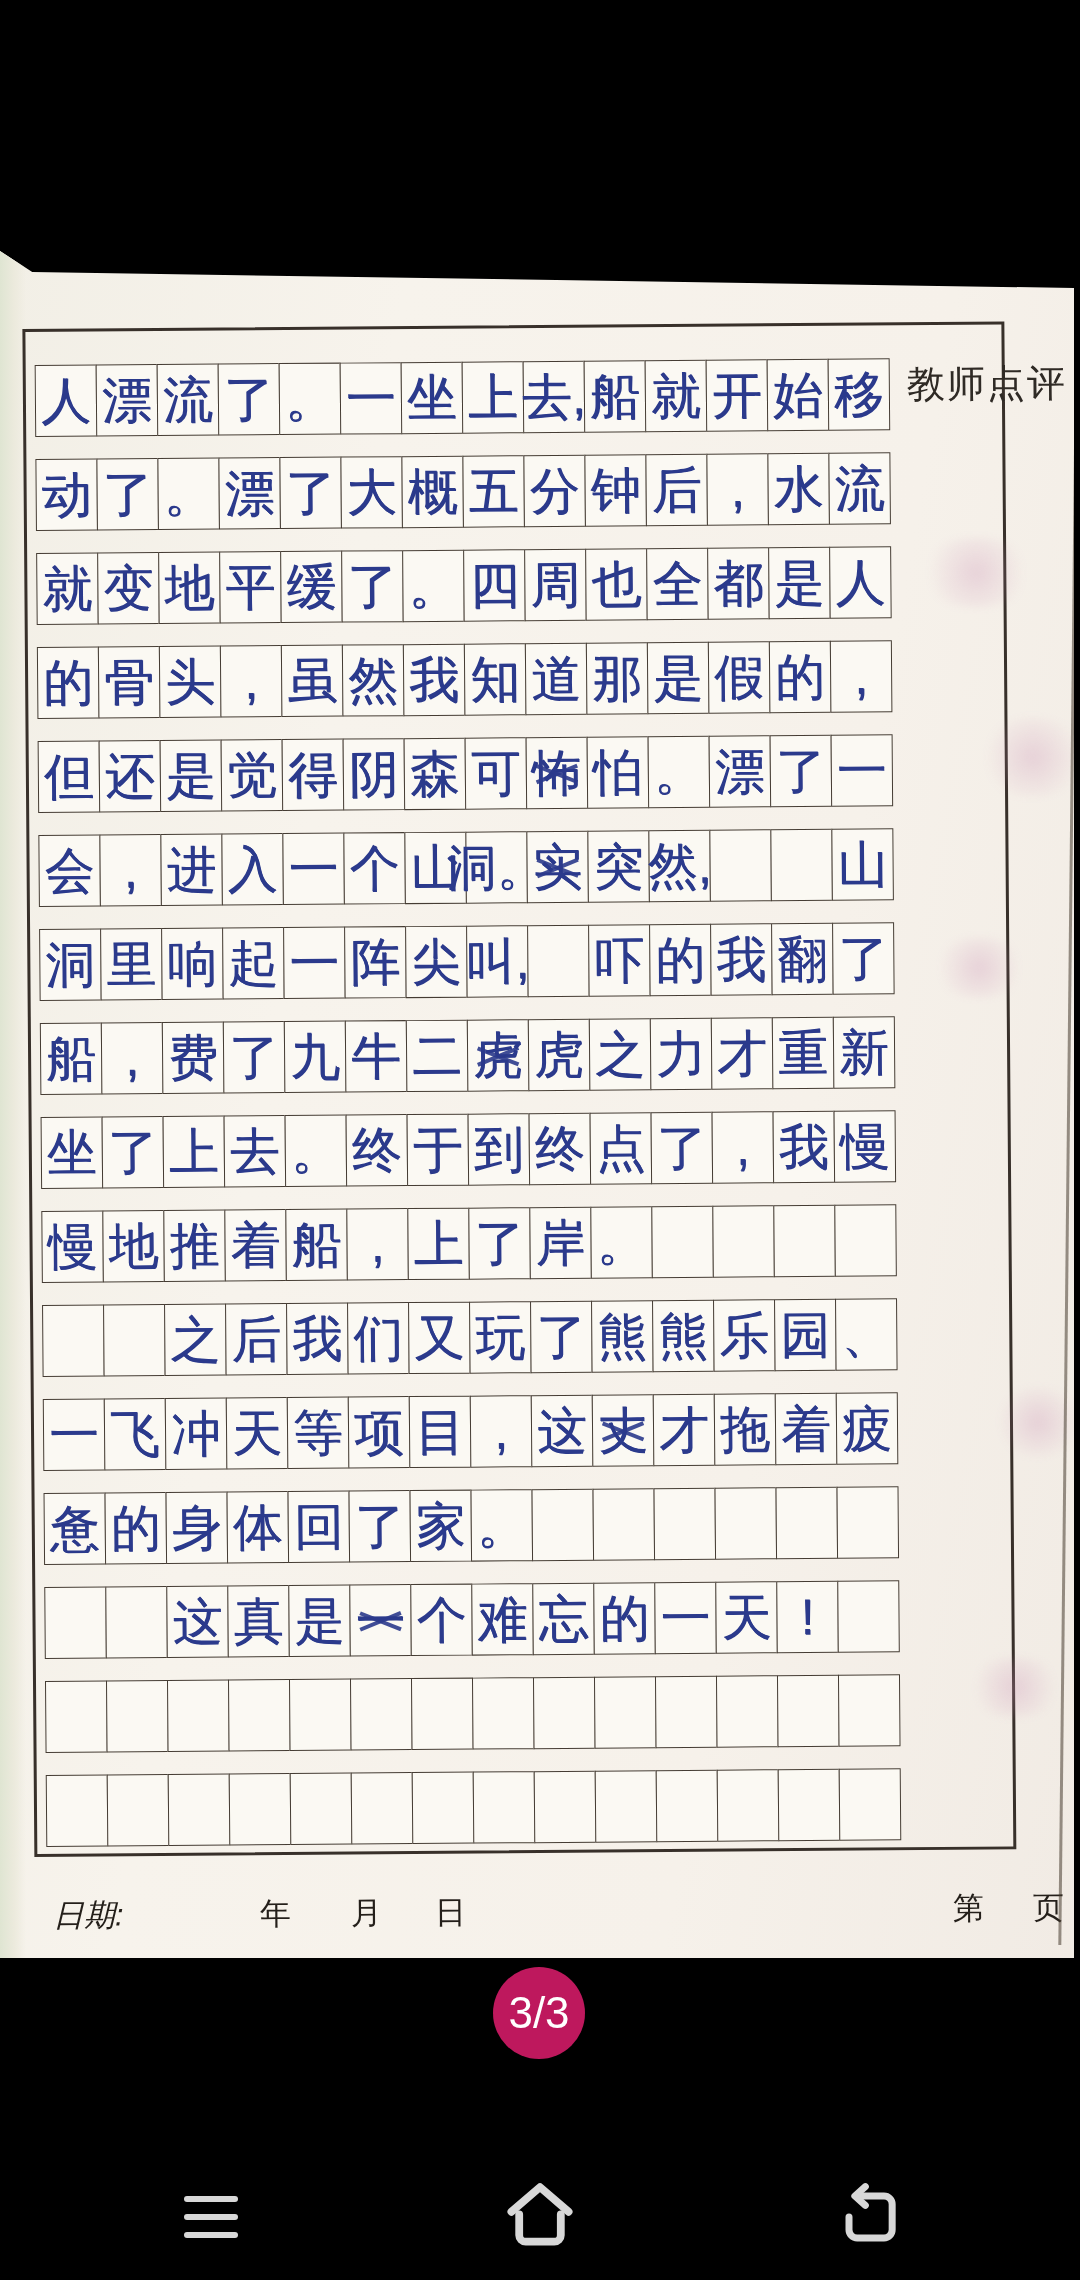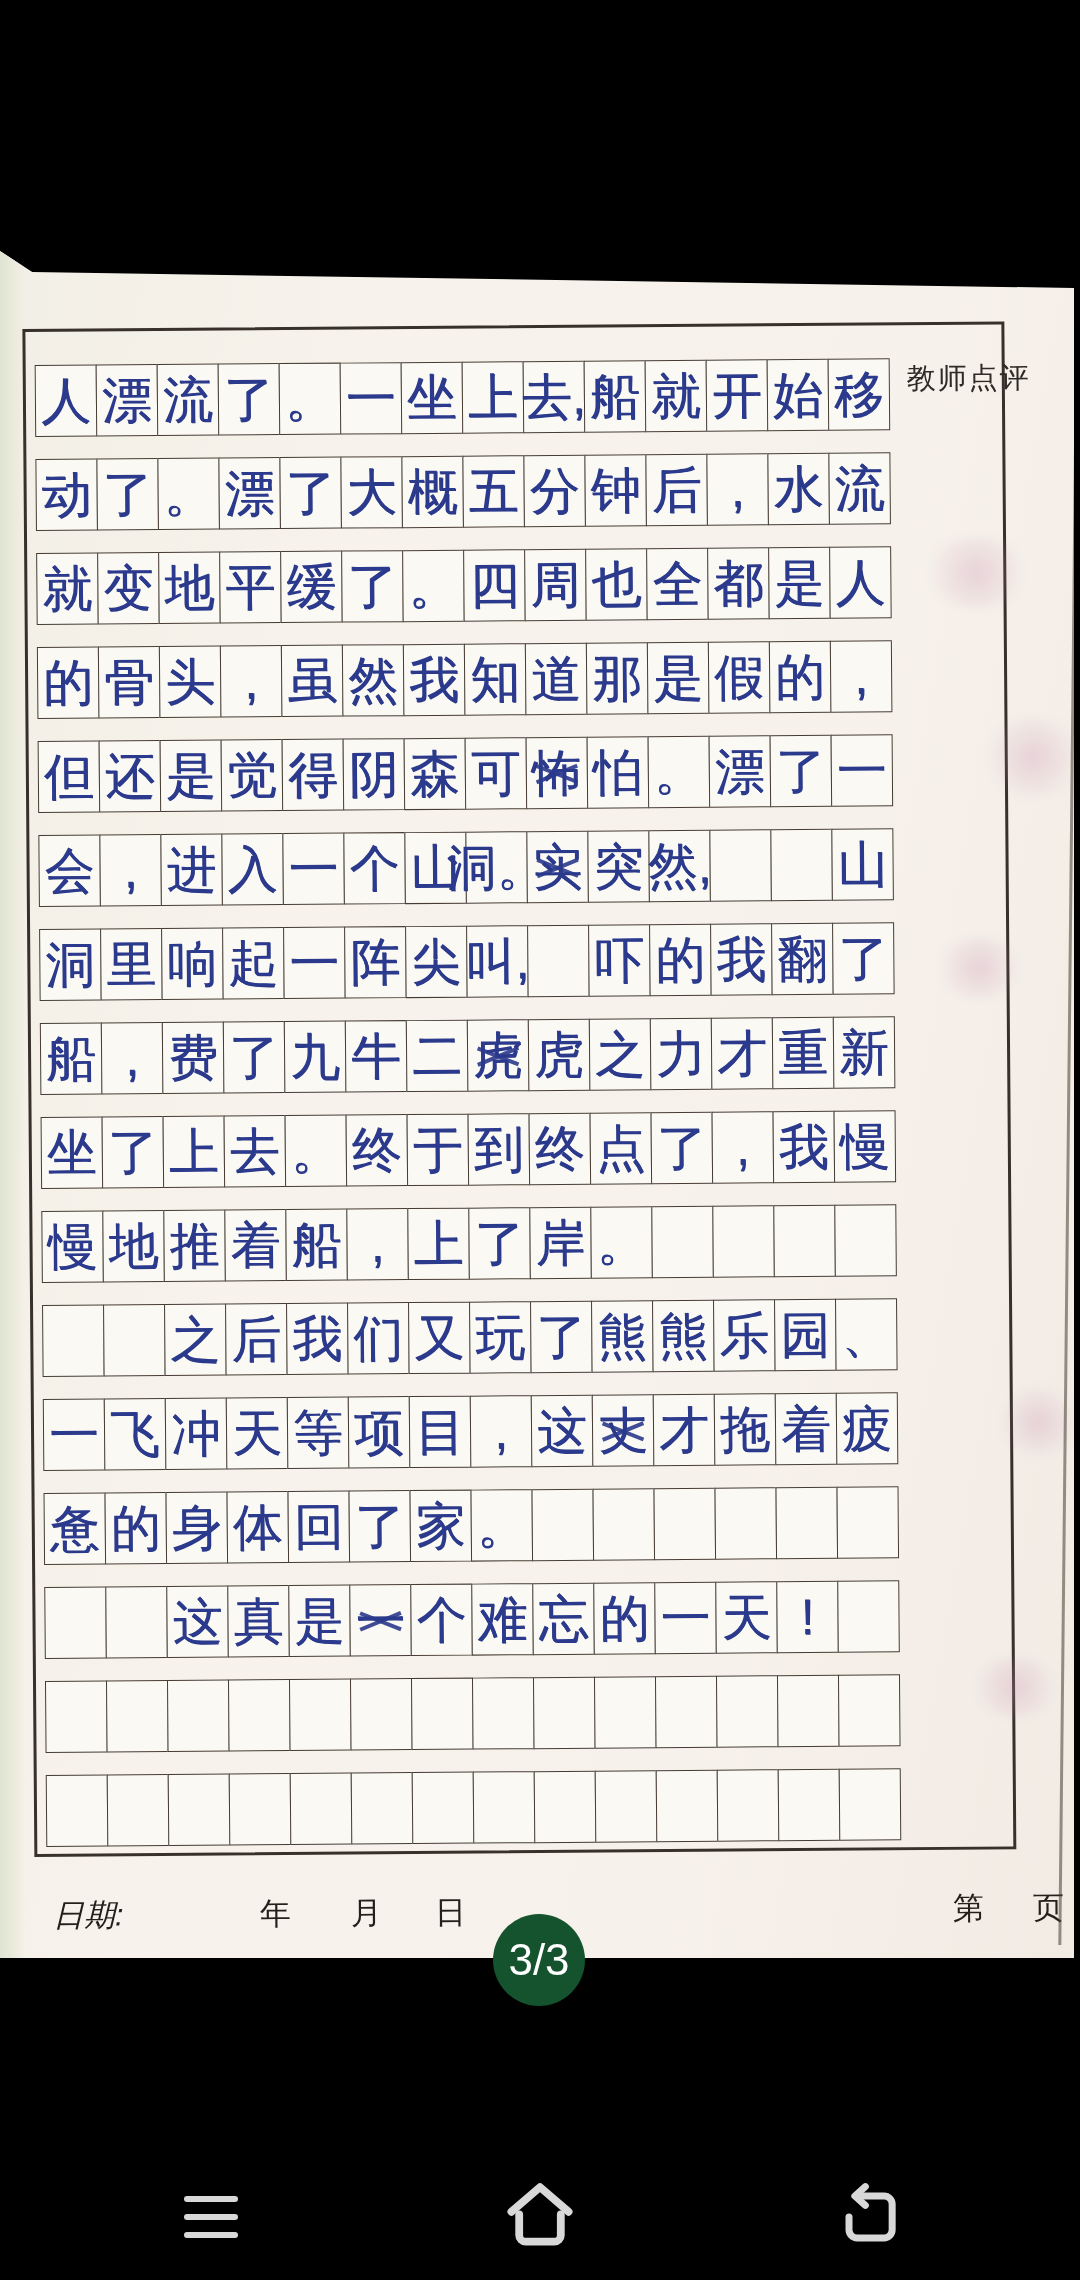--- a/index.html
+++ b/index.html
@@ -23,21 +23,21 @@
     background:rgba(70,58,46,.55); transform:rotate(.6deg);
   }
   .sheet { position:absolute; left:0; top:0; width:100%; height:100%;
            transform:rotate(-0.45deg); transform-origin:40px 800px; }
 
   .outer-border {
     position:absolute; left:28px; top:84px; width:982px; height:1528px;
     border:3px solid #38302a; background:transparent;
   }
   .teacher-label {
-    position:absolute; left:912px; top:121px; font-size:29px; letter-spacing:2px;
+    position:absolute; left:912px; top:121px; font-size:38px; letter-spacing:2px;
     color:#2f2a25; white-space:nowrap;
   }
 
   .grid { position:absolute; left:40px; top:120px; display:flex; flex-direction:column; }
   .grow { display:flex; height:72px; margin-bottom:22px; }
   .cell {
     width:62px; height:72px; margin-left:-1px; border:1px solid #453c33;
     background:#fbf9f3; display:flex; align-items:center; justify-content:center;
     font-size:50px; line-height:72px; color:#2b3a8c; white-space:nowrap; overflow:visible;
     text-shadow:.6px .6px 0 #2b3a8c; position:relative;
@@ -58,22 +58,22 @@
   .paper-footer span { position:absolute; white-space:nowrap; }
   .f-date  { left:46px;font-style:italic; }
   .f-year  { left:253px; }
   .f-month { left:344px; }
   .f-day   { left:428px; }
   .f-di    { left:946px; }
   .f-ye    { left:1026px; }
 
   
   .page-indicator {
-    position:absolute; left:493px; top:1914px; width:92px; height:92px;
-    border-radius:50%; background:#14532d; color:#fff; font-size:44px;
+    position:absolute; left:493px; top:1967px; width:92px; height:92px;
+    border-radius:50%; background:#be185d; color:#fff; font-size:44px;
     display:flex; align-items:center; justify-content:center;
   }
 
   
   .navbar { position:absolute; left:0; top:2150px; width:1080px; height:130px; }
   .nav-btn { position:absolute; width:90px; height:90px; top:22px;
              display:flex; align-items:center; justify-content:center; }
   .nav-menu { left:166px; }
   .nav-home { left:495px; }
   .nav-back { left:825px; }

